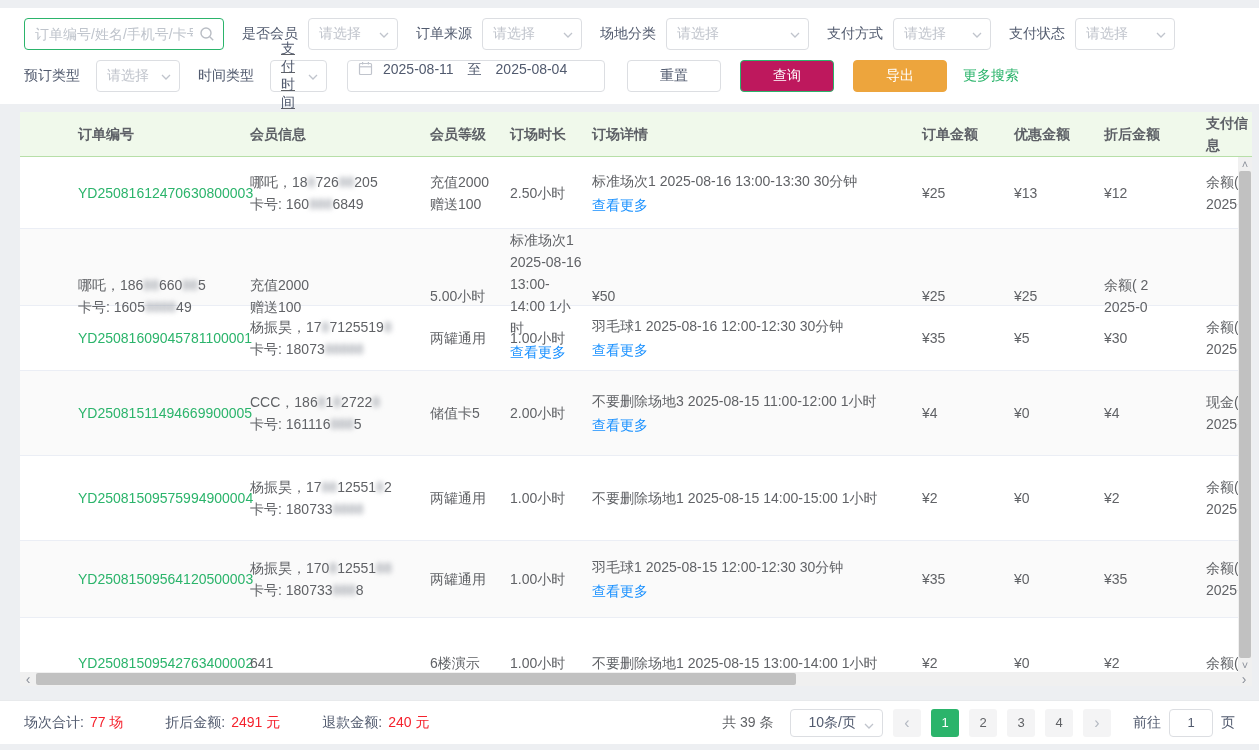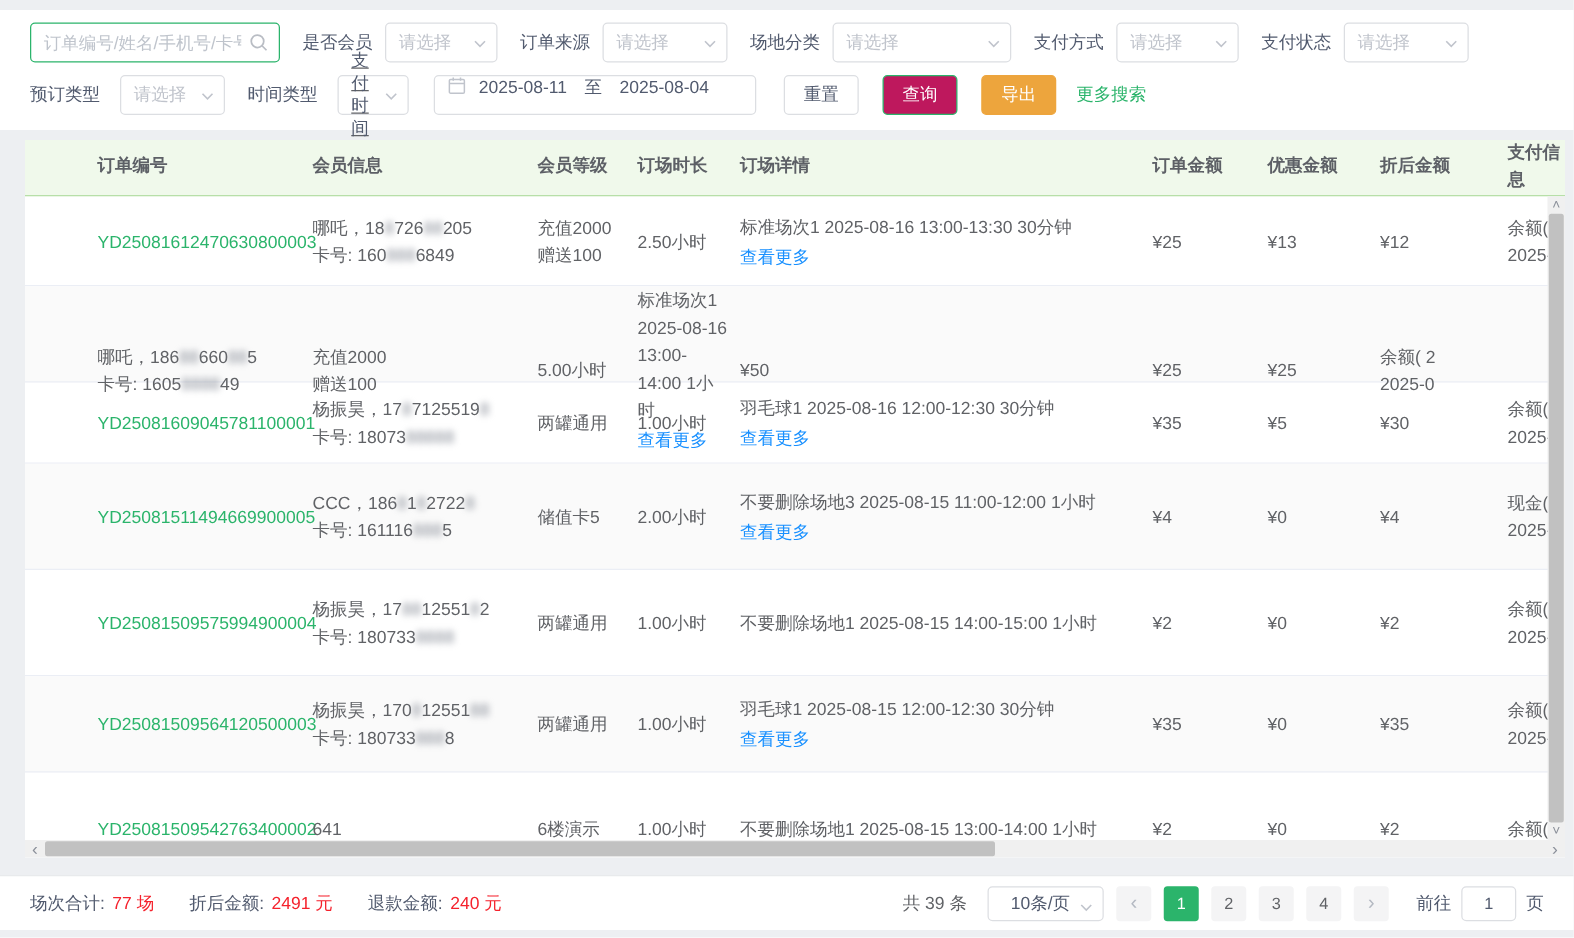--- a/index.html
+++ b/index.html
@@ -21,30 +21,30 @@
   .select { position:relative; height:32px; border:1px solid #dcdee2; border-radius:4px; background:#fff; display:flex; align-items:center; padding:0 24px 0 10px; margin-left:10px; cursor:pointer; }
   .select .ph { color:#c0c4cc; }
   .select .val { color:#515a6e; }
   .select svg { position:absolute; right:8px; top:11px; }
   .w84{width:84px;} .w78{width:57px;text-decoration:underline;} .w90{width:90px;} .w100{width:100px;} .w143{width:143px;} .w98{width:98px;}
 
   .date-box { display:flex; align-items:flex-start; height:32px; width:258px; border:1px solid #dcdee2; border-radius:4px; margin-left:20px; padding:0 10px; color:#515a6e; }
   .date-box .cal { margin-right:10px; display:flex; }
   .date-box .dsep { margin:0 14px; }
 
-  .btn { height:32px; border-radius:4px; border:1px solid #dcdee2; background:#fff; color:#515a6e; font-size:14px; padding:0 15px; cursor:pointer; font-family:Liberation Serif, serif; }
+  .btn { height:32px; border-radius:4px; border:1px solid #dcdee2; background:#fff; color:#515a6e; font-size:14px; padding:0 32px; cursor:pointer; font-family:Liberation Serif, serif; }
   .btn-reset { margin-left:22px; }
   .btn-query { margin-left:19px; background:#be185d; border-color:#2bb46b; color:#fff; }
   .btn-export { margin-left:19px; background:#eda53d; border-color:#eda53d; color:#fff; }
   .link-more-search { margin-left:16px; color:#2bb46b; cursor:pointer; }
 
   
   .table-zone { position:relative; margin:8px 7px 0 20px; width:1232px; height:574px; background:#fff; overflow:hidden; }
   .tr, .thead { display:grid; grid-template-columns:222px 180px 80px 82px 330px 92px 90px 102px 1fr; align-items:center; }
-  .thead { height:45px; background:#f0f9eb; color:#5d6066; font-weight:bold; border-bottom:1px solid #b7dfa8;font-family:Liberation Mono, monospace; }
+  .thead { height:45px; background:#f0f9eb; color:#5d6066; font-weight:bold; border-bottom:1px solid #b7dfa8; }
   .td, .th { padding-left:8px; line-height:22px; }
   .td:first-child, .th:first-child { padding-left:58px; }
   .tr { border-bottom:1px solid #ebeef5; }
   .tr:nth-child(even) { background:#fafafa; }
   .tr:nth-child(1){height:72px;} .tr:nth-child(2){height:77px;} .tr:nth-child(3){height:65px;}
   .tr:nth-child(4){height:85px;} .tr:nth-child(5){height:85px;} .tr:nth-child(6){height:77px;} .tr:nth-child(7){height:90px;}
   .oid { cursor:pointer; }
   .oid.green { color:#2bb46b; }
   .oid.red { color:#f5222d; }
   .more { color:#1890ff; cursor:pointer; display:inline-block; margin-top:2px; }
@@ -55,21 +55,21 @@
   .hscroll .harrow { width:16px; text-align:center; color:#8a8f99; font-size:14px; line-height:14px; cursor:pointer; user-select:none; }
   .hscroll .htrack { position:relative; flex:1; height:14px; }
   .hscroll .hthumb { position:absolute; left:0; top:1px; width:760px; height:12px; background:#c1c1c1; border-radius:2px; cursor:grab; }
   .vscroll { position:absolute; top:45px; right:0; bottom:14px; width:14px; background:#f0f0f0; display:flex; flex-direction:column; align-items:center; }
   .vscroll .varrow { height:14px; color:#8a8f99; font-size:11px; line-height:14px; cursor:pointer; user-select:none; }
   .vscroll .vthumb { flex:1; width:12px; background:#c1c1c1; border-radius:2px; cursor:grab; }
 
   
   .footer { margin-top:14px; background:#fff; border-top:1px solid #e8eaec; height:44px; display:flex; align-items:center; justify-content:space-between; padding:0 24px; }
   .summary { display:flex; align-items:center; }
-  .summary .s-item { margin-right:28px; color:#515a6e; }
+  .summary .s-item { margin-right:42px; color:#515a6e; }
   .summary .s-val { color:#f5222d; margin-left:6px; }
   .pager { display:flex; align-items:center; }
   .pg-total { margin-right:16px; }
   .pg-size { height:28px; margin-left:0; padding:0 26px 0 18px; }
   .pg-btn { min-width:28px; height:28px; border-radius:3px; background:#f4f4f5; color:#606266; display:flex; align-items:center; justify-content:center; margin-left:10px; cursor:pointer; font-size:13px; }
   .pg-btn.arrow { color:#b4b9c2; font-size:16px; }
   .pg-btn.active { background:#2bb46b; color:#fff; }
   .pg-goto { display:flex; align-items:center; margin-left:22px; color:#515a6e; }
   .pg-goto input { width:44px; height:28px; border:1px solid #dcdee2; border-radius:4px; text-align:center; margin:0 8px; font-size:13px; color:#515a6e; outline:none; font-family:inherit; }
 </style>

